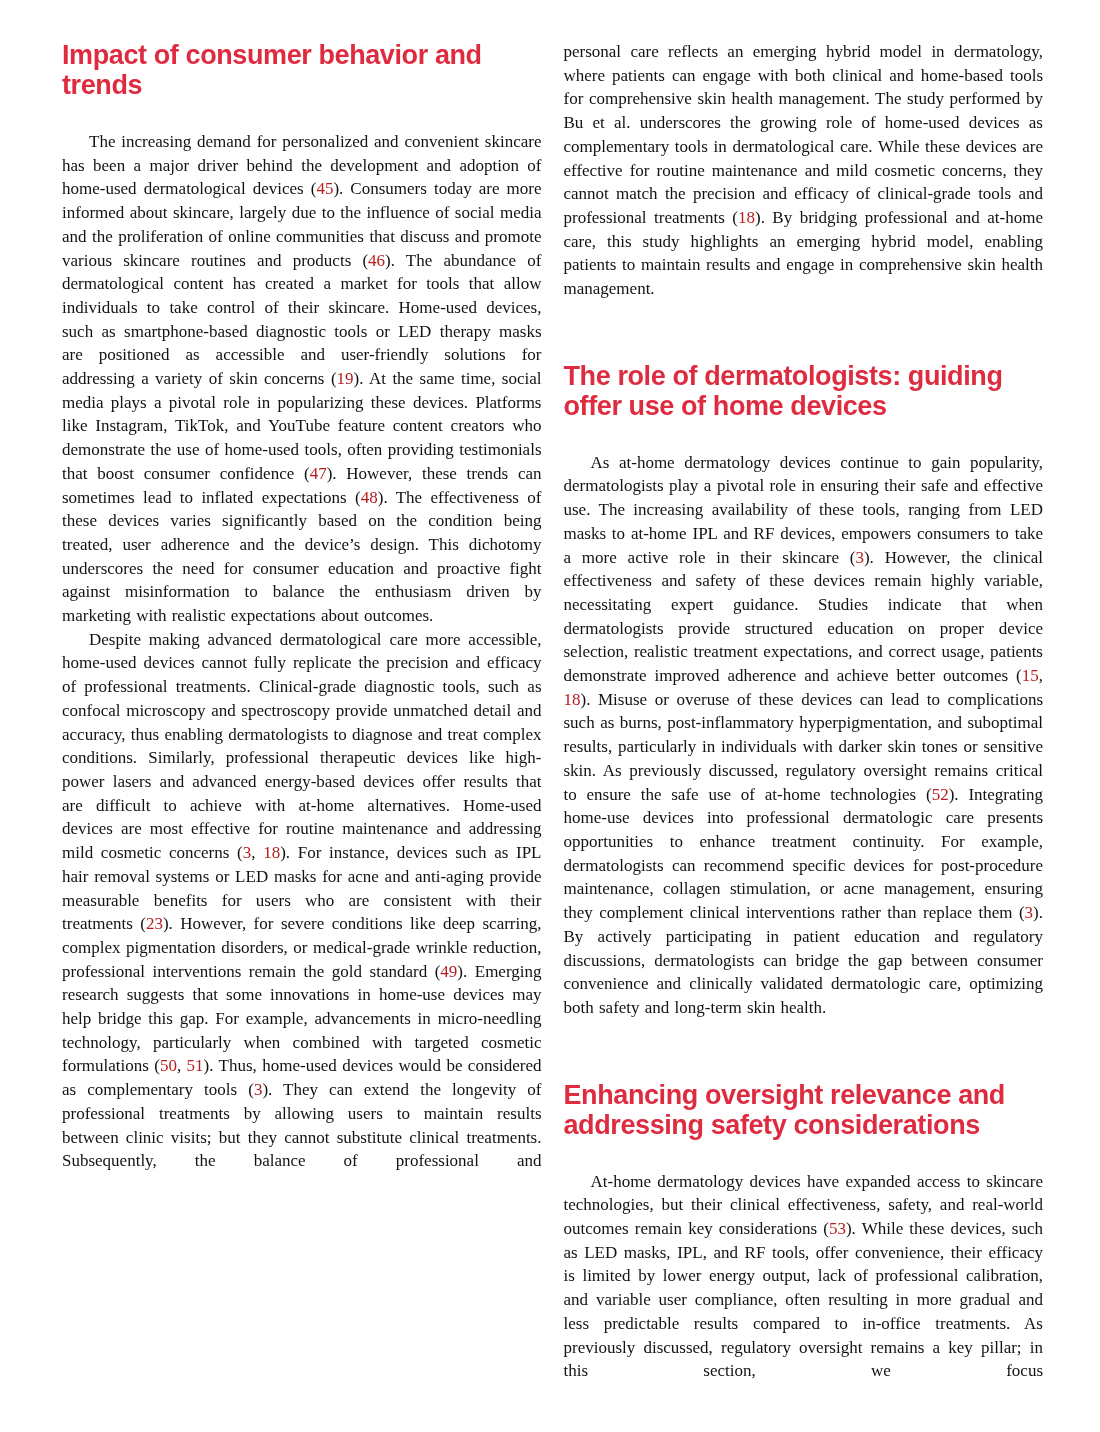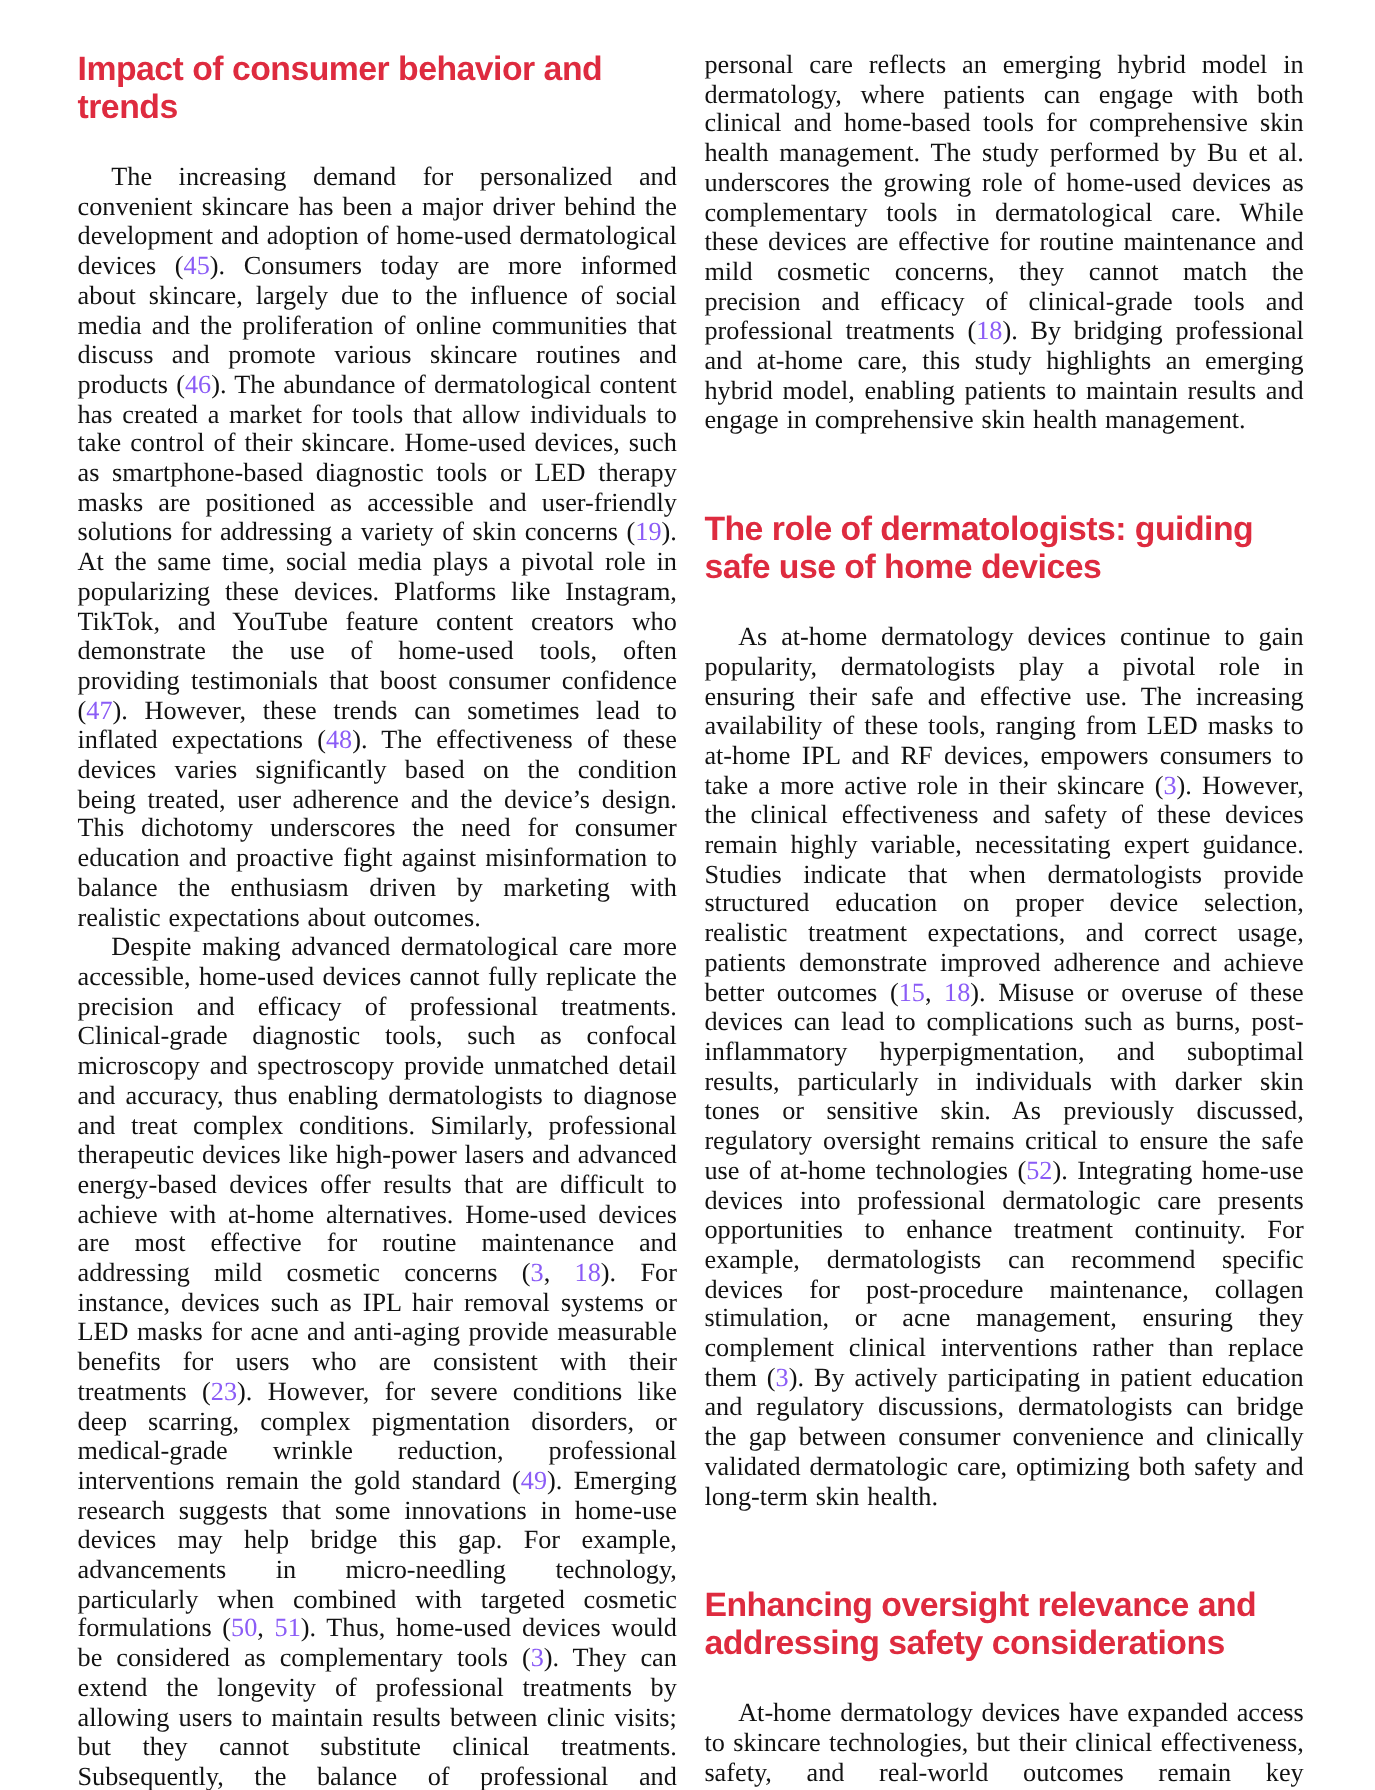--- a/index.html
+++ b/index.html
@@ -26,29 +26,29 @@
     font-family: "Liberation Sans", sans-serif;
     font-weight: 700;
     font-size: 27px;
     line-height: 30px;
     letter-spacing: -0.4px;
     color: #de2b3f;
     margin: 60px 0 30px 0;
   }
   section:first-child h2.section-heading { margin-top: 0; }
   p.body-par {
-    font-size: 21px;
+    font-size: 17px;
     line-height: 23.7px;
     text-align: justify;
     text-indent: 27px;
     word-spacing: 1px;
   }
   p.no-indent { text-indent: 0; }
   p.runs-on { text-align-last: justify; }
-  span.cite { color: #8b5cf6; }
+  span.cite { color: #b91c1c; }
 </style>
 </head>
 <body>
 
 <div class="page">
 
   <div class="col">
     <section>
       <h2 class="section-heading">Impact of consumer behavior and trends</h2>
       <p class="body-par">The increasing demand for personalized and convenient skincare has been a major driver behind the development and adoption of home-used dermatological devices (<span class="cite">45</span>). Consumers today are more informed about skincare, largely due to the influence of social media and the proliferation of online communities that discuss and promote various skincare routines and products (<span class="cite">46</span>). The abundance of dermatological content has created a market for tools that allow individuals to take control of their skincare. Home-used devices, such as smartphone-based diagnostic tools or LED therapy masks are positioned as accessible and user-friendly solutions for addressing a variety of skin concerns (<span class="cite">19</span>). At the same time, social media plays a pivotal role in popularizing these devices. Platforms like Instagram, TikTok, and YouTube feature content creators who demonstrate the use of home-used tools, often providing testimonials that boost consumer confidence (<span class="cite">47</span>). However, these trends can sometimes lead to inflated expectations (<span class="cite">48</span>). The effectiveness of these devices varies significantly based on the condition being treated, user adherence and the device’s design. This dichotomy underscores the need for consumer education and proactive fight against misinformation to balance the enthusiasm driven by marketing with realistic expectations about outcomes.</p>
@@ -58,21 +58,21 @@
       <p class="body-par runs-on">Despite making advanced dermatological care more accessible, home-used devices cannot fully replicate the precision and efficacy of professional treatments. Clinical-grade diagnostic tools, such as confocal microscopy and spectroscopy provide unmatched detail and accuracy, thus enabling dermatologists to diagnose and treat complex conditions. Similarly, professional therapeutic devices like high-power lasers and advanced energy-based devices offer results that are difficult to achieve with at-home alternatives. Home-used devices are most effective for routine maintenance and addressing mild cosmetic concerns (<span class="cite">3</span>, <span class="cite">18</span>). For instance, devices such as IPL hair removal systems or LED masks for acne and anti-aging provide measurable benefits for users who are consistent with their treatments (<span class="cite">23</span>). However, for severe conditions like deep scarring, complex pigmentation disorders, or medical-grade wrinkle reduction, professional interventions remain the gold standard (<span class="cite">49</span>). Emerging research suggests that some innovations in home-use devices may help bridge this gap. For example, advancements in micro-needling technology, particularly when combined with targeted cosmetic formulations (<span class="cite">50</span>, <span class="cite">51</span>). Thus, home-used devices would be considered as complementary tools (<span class="cite">3</span>). They can extend the longevity of professional treatments by allowing users to maintain results between clinic visits; but they cannot substitute clinical treatments. Subsequently, the balance of professional and</p>
     </section>
   </div>
 
   <div class="col">
     <section>
       <p class="body-par no-indent">personal care reflects an emerging hybrid model in dermatology, where patients can engage with both clinical and home-based tools for comprehensive skin health management. The study performed by Bu et al. underscores the growing role of home-used devices as complementary tools in dermatological care. While these devices are effective for routine maintenance and mild cosmetic concerns, they cannot match the precision and efficacy of clinical-grade tools and professional treatments (<span class="cite">18</span>). By bridging professional and at-home care, this study highlights an emerging hybrid model, enabling patients to maintain results and engage in comprehensive skin health management.</p>
     </section>
 
     <section>
-      <h2 class="section-heading">The role of dermatologists: guiding safe use of home devices</h2>
+      <h2 class="section-heading">The role of dermatologists: guiding offer use of home devices</h2>
       <p class="body-par">As at-home dermatology devices continue to gain popularity, dermatologists play a pivotal role in ensuring their safe and effective use. The increasing availability of these tools, ranging from LED masks to at-home IPL and RF devices, empowers consumers to take a more active role in their skincare (<span class="cite">3</span>). However, the clinical effectiveness and safety of these devices remain highly variable, necessitating expert guidance. Studies indicate that when dermatologists provide structured education on proper device selection, realistic treatment expectations, and correct usage, patients demonstrate improved adherence and achieve better outcomes (<span class="cite">15</span>, <span class="cite">18</span>). Misuse or overuse of these devices can lead to complications such as burns, post-inflammatory hyperpigmentation, and suboptimal results, particularly in individuals with darker skin tones or sensitive skin. As previously discussed, regulatory oversight remains critical to ensure the safe use of at-home technologies (<span class="cite">52</span>). Integrating home-use devices into professional dermatologic care presents opportunities to enhance treatment continuity. For example, dermatologists can recommend specific devices for post-procedure maintenance, collagen stimulation, or acne management, ensuring they complement clinical interventions rather than replace them (<span class="cite">3</span>). By actively participating in patient education and regulatory discussions, dermatologists can bridge the gap between consumer convenience and clinically validated dermatologic care, optimizing both safety and long-term skin health.</p>
     </section>
 
     <section>
       <h2 class="section-heading">Enhancing oversight relevance and addressing safety considerations</h2>
       <p class="body-par runs-on">At-home dermatology devices have expanded access to skincare technologies, but their clinical effectiveness, safety, and real-world outcomes remain key considerations (<span class="cite">53</span>). While these devices, such as LED masks, IPL, and RF tools, offer convenience, their efficacy is limited by lower energy output, lack of professional calibration, and variable user compliance, often resulting in more gradual and less predictable results compared to in-office treatments. As previously discussed, regulatory oversight remains a key pillar; in this section, we focus</p>
     </section>
   </div>
 
 </div>

